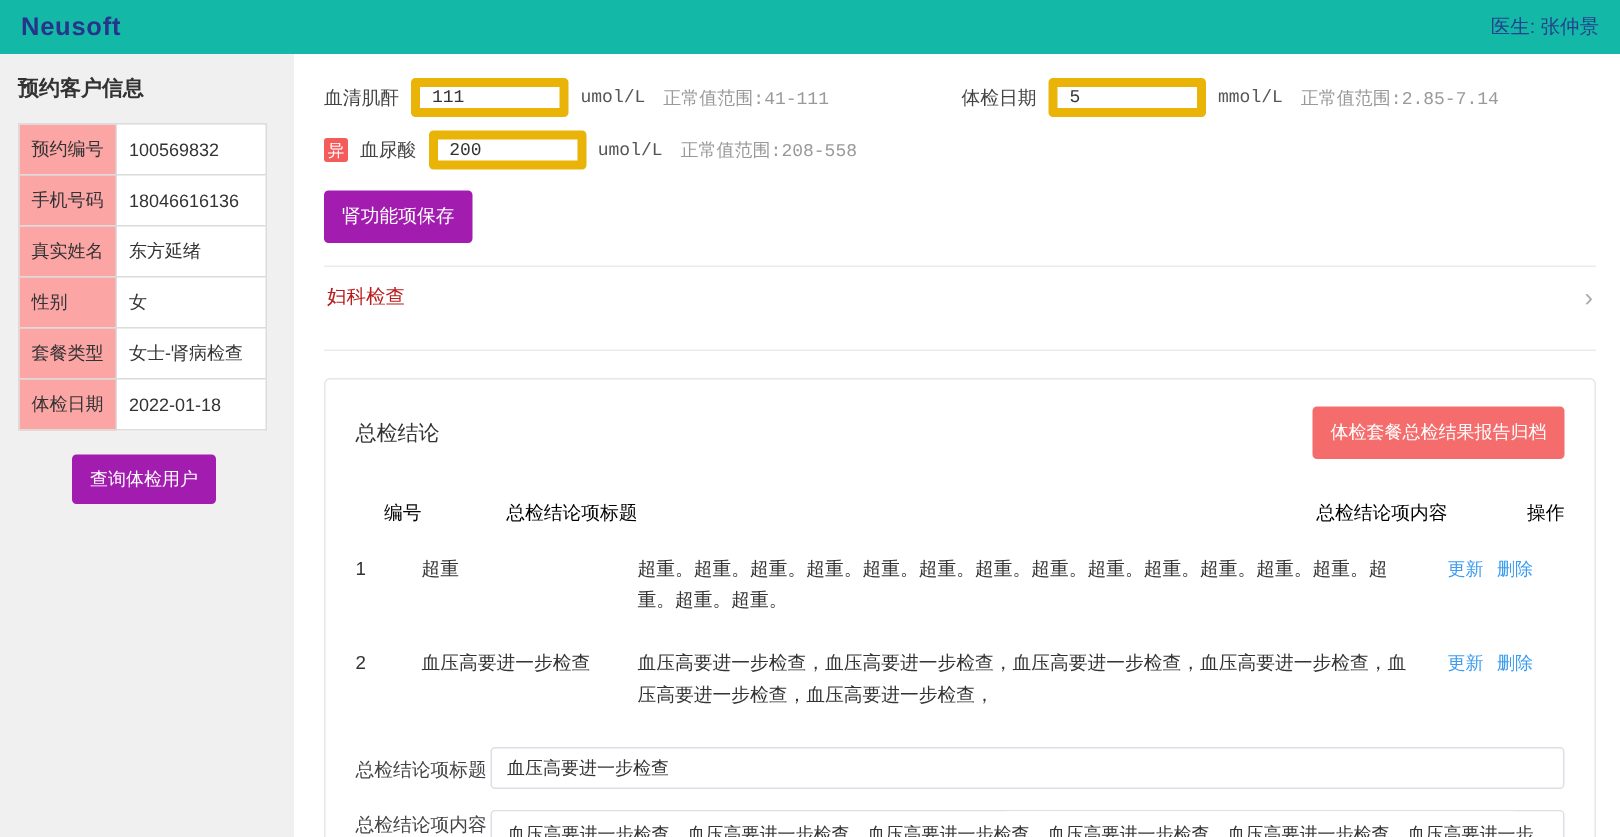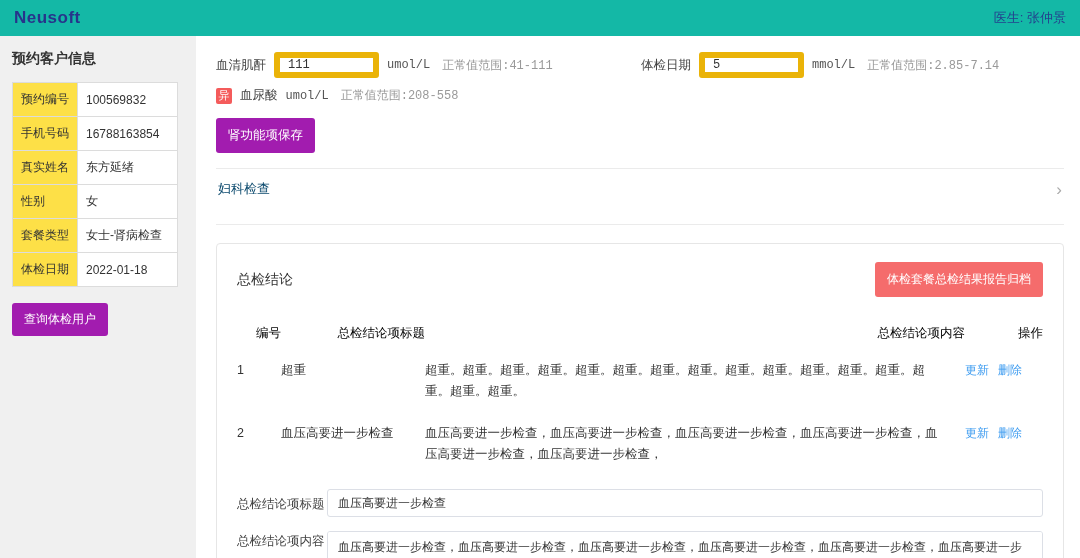--- a/index.html
+++ b/index.html
@@ -13,43 +13,43 @@
   .app-title { color: #14224d; font-weight: bold; font-size: 15px; margin-left: 12px; }
   .doctor { margin-left: auto; color: #24418e; font-size: 13px; }
 
   .body-wrap { flex: 1; display: flex; min-height: 0; }
 
   
   .sidebar { width: 196px; background: #f0f0f0; padding: 14px 12px; flex: 0 0 auto; }
   .sidebar-title { font-size: 14px; font-weight: bold; color: #333; }
   .info-table { border-collapse: collapse; margin-top: 14px; }
   .info-table td { border: 1px solid #dcdcdc; font-size: 12px; color: #333; padding: 8px 8px; }
-  .info-table td.k { background: #fde047; width: 62px; white-space: nowrap; }
+  .info-table td.k { background: #fca5a5; width: 62px; white-space: nowrap; }
   .info-table td.v { background: #ffffff; width: 100px; }
   .btn { border: none; color: #fff; border-radius: 3px; cursor: pointer; font-family: inherit; }
   .btn.blue { background: #a21caf; }
   .btn.red { background: #f56c6c; }
-  .query-btn { margin-top: 16px; font-size: 12px; padding: 8px 12px; }
+  .query-btn { margin-top: 16px; font-size: 12px; padding: 8px 12px; margin-left: 36px; }
 
   
   .main { flex: 1; background: #fff; padding: 16px 16px 0 20px; overflow: hidden; }
   .field-row { display: flex; align-items: flex-start; font-family: Liberation Mono, monospace; }
   .field-row + .field-row { margin-top: 9px; }
   .field-group { display: flex; align-items: center; gap: 8px; }
   .field-group.fixed { width: 425px; }
   .f-label { font-size: 12.5px; color: #444; white-space: nowrap; }
   .f-input { width: 105px; height: 26px; border: 6px solid #eab308; border-radius: 3px; padding: 0 8px; font-size: 12px; color: #333; font-family: inherit; outline: none; }
   .f-unit { font-size: 12px; color: #555; }
   .f-range { font-size: 12px; color: #999; margin-left: 4px; white-space: nowrap; }
   .abn-badge { width: 16px; height: 16px; background: #f45b5b; color: #fff; font-size: 11px; border-radius: 2px; display: inline-flex; align-items: center; justify-content: center; flex: 0 0 auto; }
   .save-btn { margin-top: 14px; font-size: 12.5px; padding: 9px 12px; }
 
   .section-divider { border-top: 1px solid #ebebeb; margin-top: 15px; }
   .collapse-row { display: flex; align-items: center; justify-content: space-between; padding: 11px 2px; cursor: pointer; }
-  .collapse-row .c-label { font-size: 13px; color: #0c4a6e; }
+  .collapse-row .c-label { font-size: 13px; color: #b91c1c; }
   .collapse-row .chevron { color: #aaa; font-size: 17px; line-height: 1; }
 
   
   .card { margin: 18px 0 16px 0; border: 1px solid #e6e6e6; border-radius: 4px; padding: 18px 20px 22px 20px; }
   .card-head { display: flex; align-items: center; justify-content: space-between; }
   .card-title { font-size: 14px; color: #333; }
   .archive-btn { font-size: 12px; padding: 9px 12px; }
   .c-table { width: 100%; border-collapse: collapse; margin-top: 20px; font-size: 12.5px; color: #333; }
   .c-table th { text-align: right; font-weight: normal; color: #000000; padding: 8px 0; }
   .c-table td { padding: 10px 0; vertical-align: top; line-height: 1.7; }
@@ -80,21 +80,21 @@
     <div class="sidebar">
       <div class="sidebar-title">预约客户信息</div>
       <table class="info-table">
         <tbody>
           <tr>
             <td class="k">预约编号</td>
             <td class="v">100569832</td>
           </tr>
           <tr>
             <td class="k">手机号码</td>
-            <td class="v">16788163854</td>
+            <td class="v">18046616136</td>
           </tr>
           <tr>
             <td class="k">真实姓名</td>
             <td class="v">东方延绪</td>
           </tr>
           <tr>
             <td class="k">性别</td>
             <td class="v">女</td>
           </tr>
           <tr>
@@ -124,20 +124,21 @@
             <span class="f-label">体检日期</span>
             <input class="f-input" type="text" value="5" style="">
             <span class="f-unit">mmol/L</span>
             <span class="f-range">正常值范围:2.85-7.14</span>
           </div>
         </div>
         <div class="field-row">
           <div class="field-group">
             <span class="abn-badge">异</span>
             <span class="f-label">血尿酸</span>
+            <input class="f-input" type="text" value="200" style="">
             <span class="f-unit">umol/L</span>
             <span class="f-range">正常值范围:208-558</span>
           </div>
         </div>
         <button class="btn blue save-btn">肾功能项保存</button>
       </div>
 
       <div class="section-divider"></div>
 
       <div class="collapse-row">

